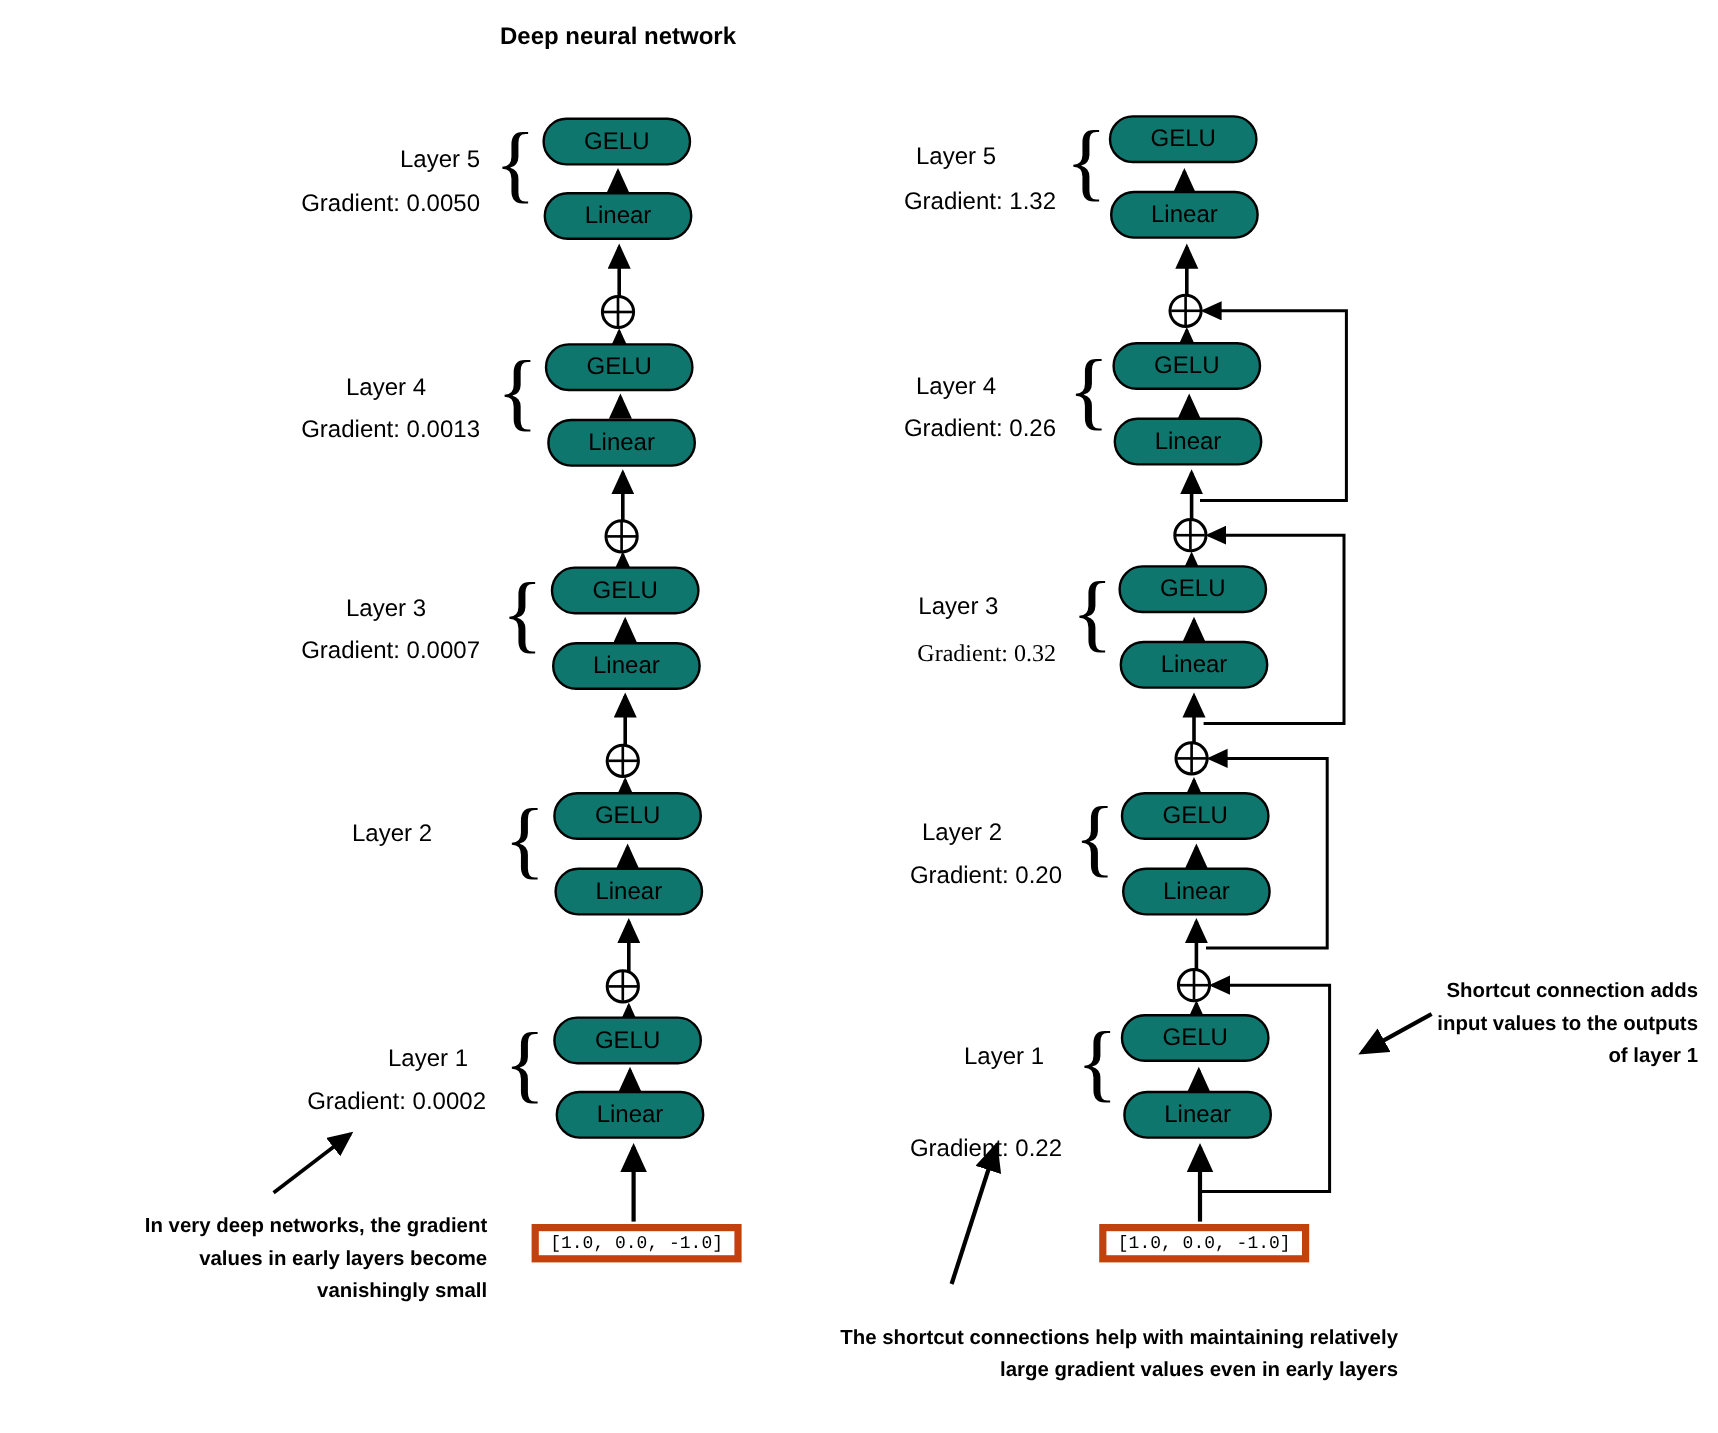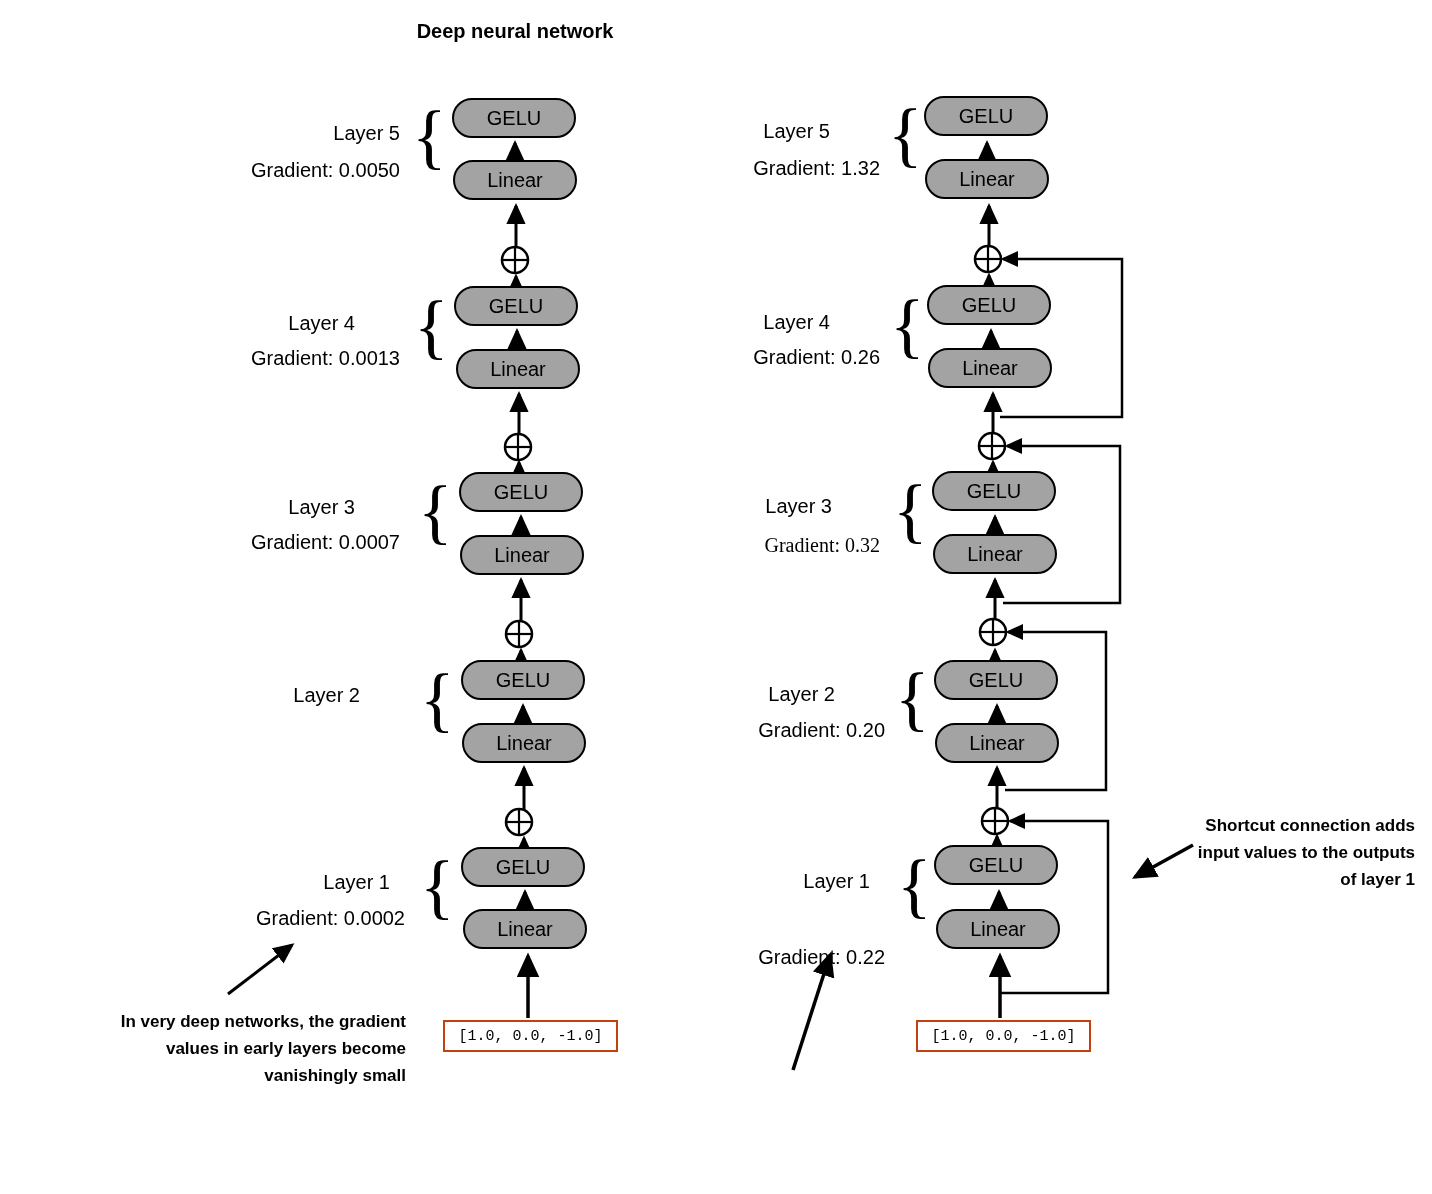--- a/index.html
+++ b/index.html
@@ -28,30 +28,30 @@
   }
   #title-left { left: 300px; top: 18px; width: 430px; }
   #title-right { left: 790px; top: 4px; width: 420px; }
 
   .node {
     position: absolute;
     width: 124px;
     height: 40px;
     border: 2.5px solid #000;
     border-radius: 20px;
-    background: #a3a3a3;
+    background: #0f766e;
     display: flex;
     align-items: center;
     justify-content: center;
     font-size: 20px;
     box-sizing: border-box;
   }
   .inputbox {
     position: absolute;
-    border: 2px solid #c2410c;
+    border: 6px solid #c2410c;
     background: #fff;
     display: flex;
     align-items: center;
     justify-content: center;
     font-family: "Liberation Mono", monospace;
     font-size: 15px;
     padding: 5px 9px;
     box-sizing: border-box;
   }
   .layer-label {
@@ -255,15 +255,16 @@
 
   <div class="layer-label" style="left:600px; top:679px; width:235px;">Layer 2</div>
   <div class="layer-label" style="left:600px; top:715px; width:285px;">Gradient: 0.20</div>
   <div class="brace" style="left:895px; top:662px;">{</div>
 
   <div class="layer-label" style="left:600px; top:866px; width:270px;">Layer 1</div>
   <div class="layer-label" style="left:600px; top:902px; width:285px;margin-top:40px;">Gradient: 0.22</div>
   <div class="brace" style="left:897px; top:849px;">{</div>
 
   <div class="caption" style="left:76px; top:1008px; width:330px;">In very deep networks, the gradient values in early layers become vanishingly small</div>
+  <div class="caption" style="left:655px; top:1101px; width:510px;">The shortcut connections help with maintaining relatively large gradient values even in early layers</div>
   <div class="caption" style="left:1185px; top:812px; width:230px;">Shortcut connection adds input values to the outputs of layer 1</div>
 
 </div>
 
 </body></html>

